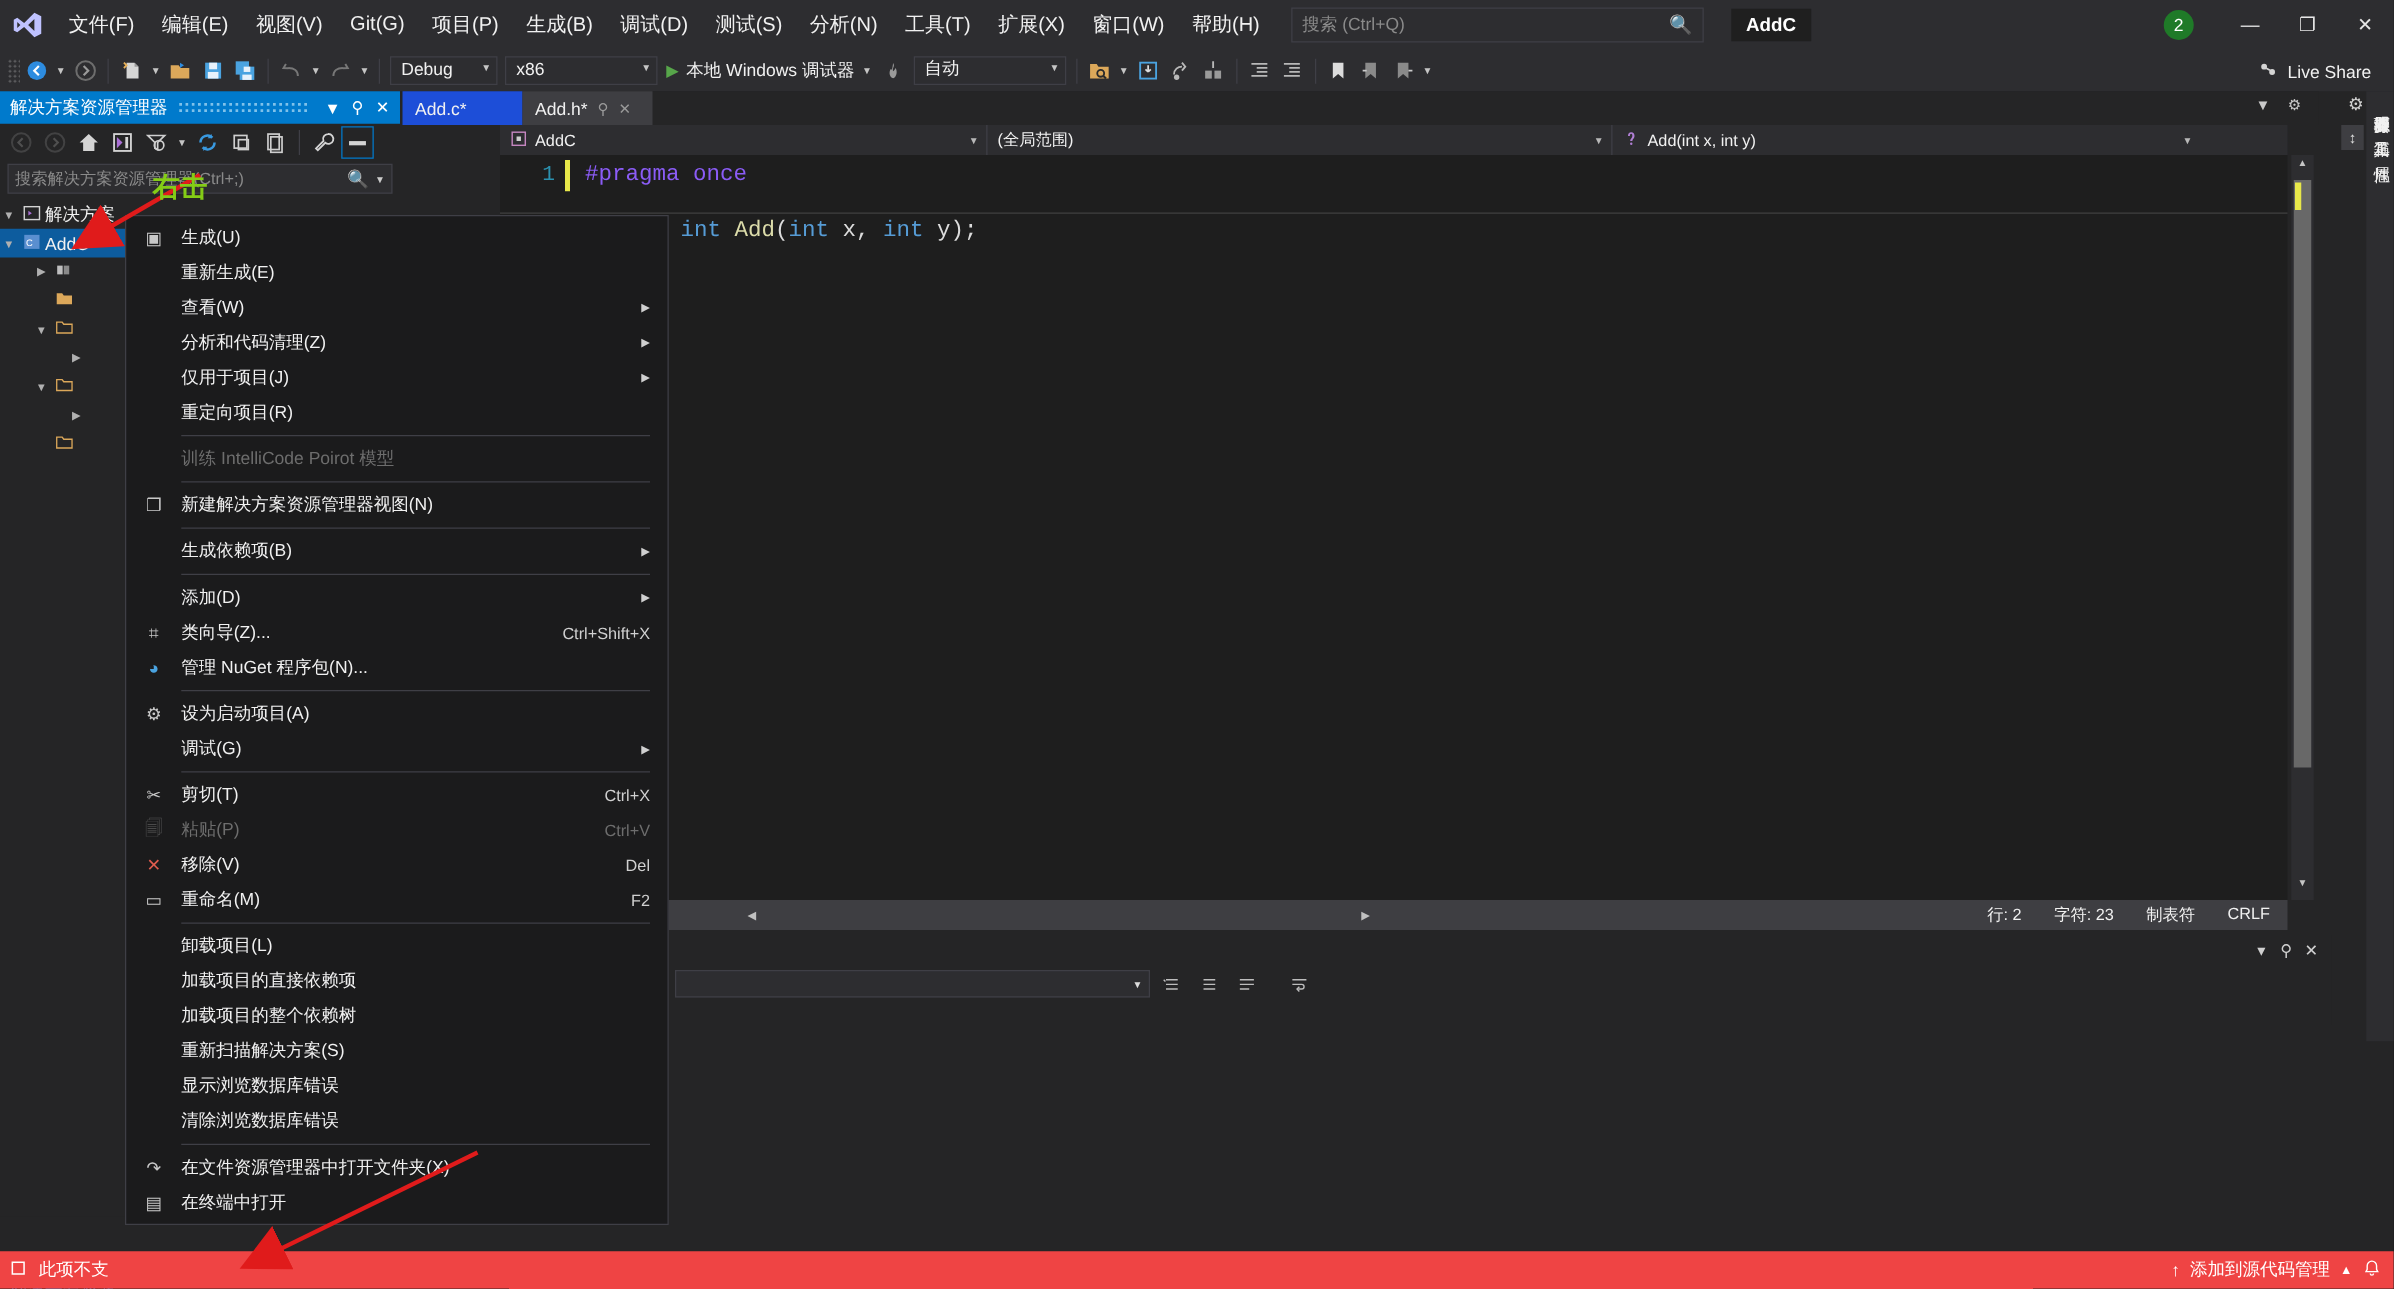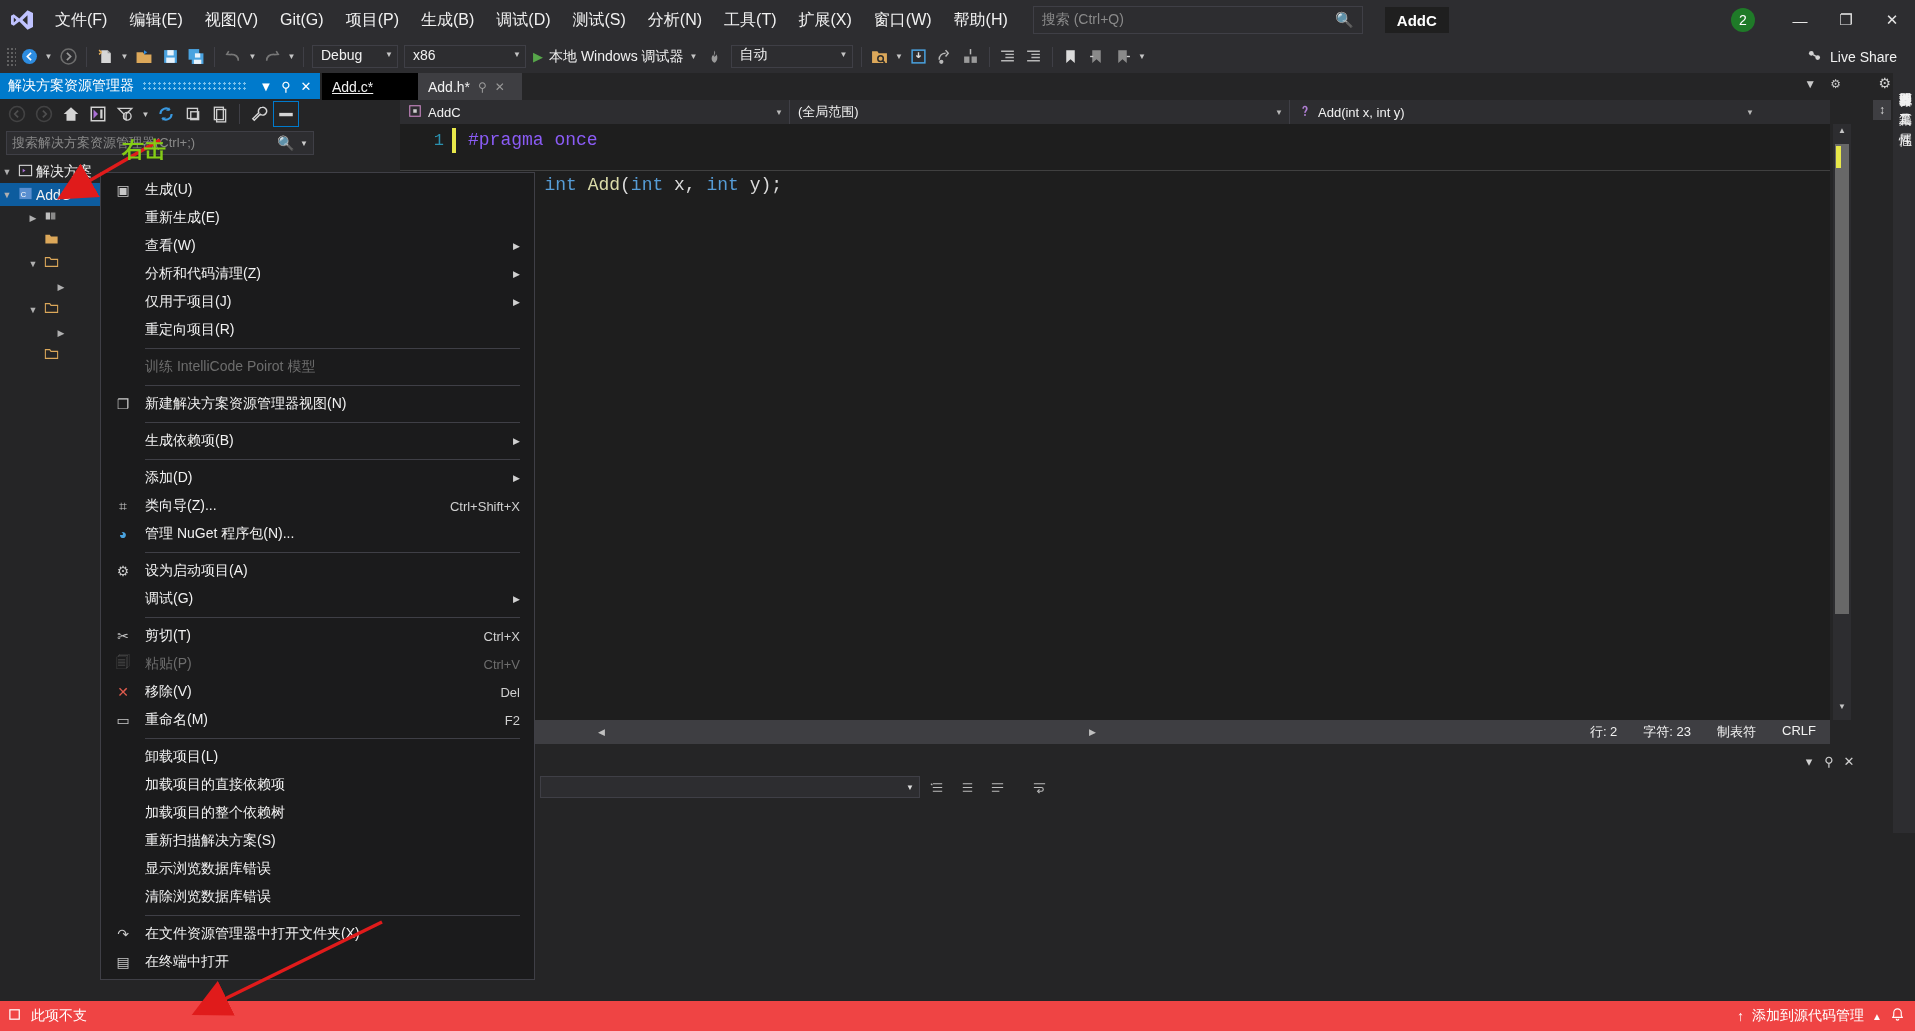--- a/index.html
+++ b/index.html
@@ -88,21 +88,21 @@
   .se-tree { margin-top:5px; font-size:14px; color:#f1f1f1; }
   .tr-row { height:23px; display:flex; align-items:center; white-space:nowrap; }
   .tr-row.sel { background:#0d5c9e; }
   .tw { width:14px; text-align:center; font-size:9px; color:#b0b0b0; }
   .ticon { width:22px; text-align:center; font-size:13px; }
 
   
   .ed-tabs { position:absolute; left:322px; top:73px; width:1533px; height:27px; background:#252526; }
   .ed-tab { position:absolute; top:0; height:27px; display:flex; align-items:center;
     padding:0 10px; font-size:14px; color:#f1f1f1; }
-  .ed-tab.inactive { background:#000000;text-decoration:underline; }
+  .ed-tab.inactive { background:#1d4ed8; }
   .ed-tab.active { background:#3e3e42; }
   .ed-tab .tx { margin-left:8px; font-size:12px; color:#9a9a9a; }
 
   .ed-navbar { position:absolute; left:400px; top:100px; width:1430px; height:24px;
     background:#2d2d30; display:flex; align-items:center; }
   .nv-combo { height:24px; border-right:1px solid #3f3f46; display:flex; align-items:center;
      padding:0 6px 0 8px; font-size:13px; color:#f1f1f1; }
   .nv-combo .cc { margin-left:auto; padding-left:6px; font-size:8px; color:#b8b8b8; }
 
   .ed-body { position:absolute; left:400px; top:124px; width:1430px; height:596px; background:#1e1e1e; }

